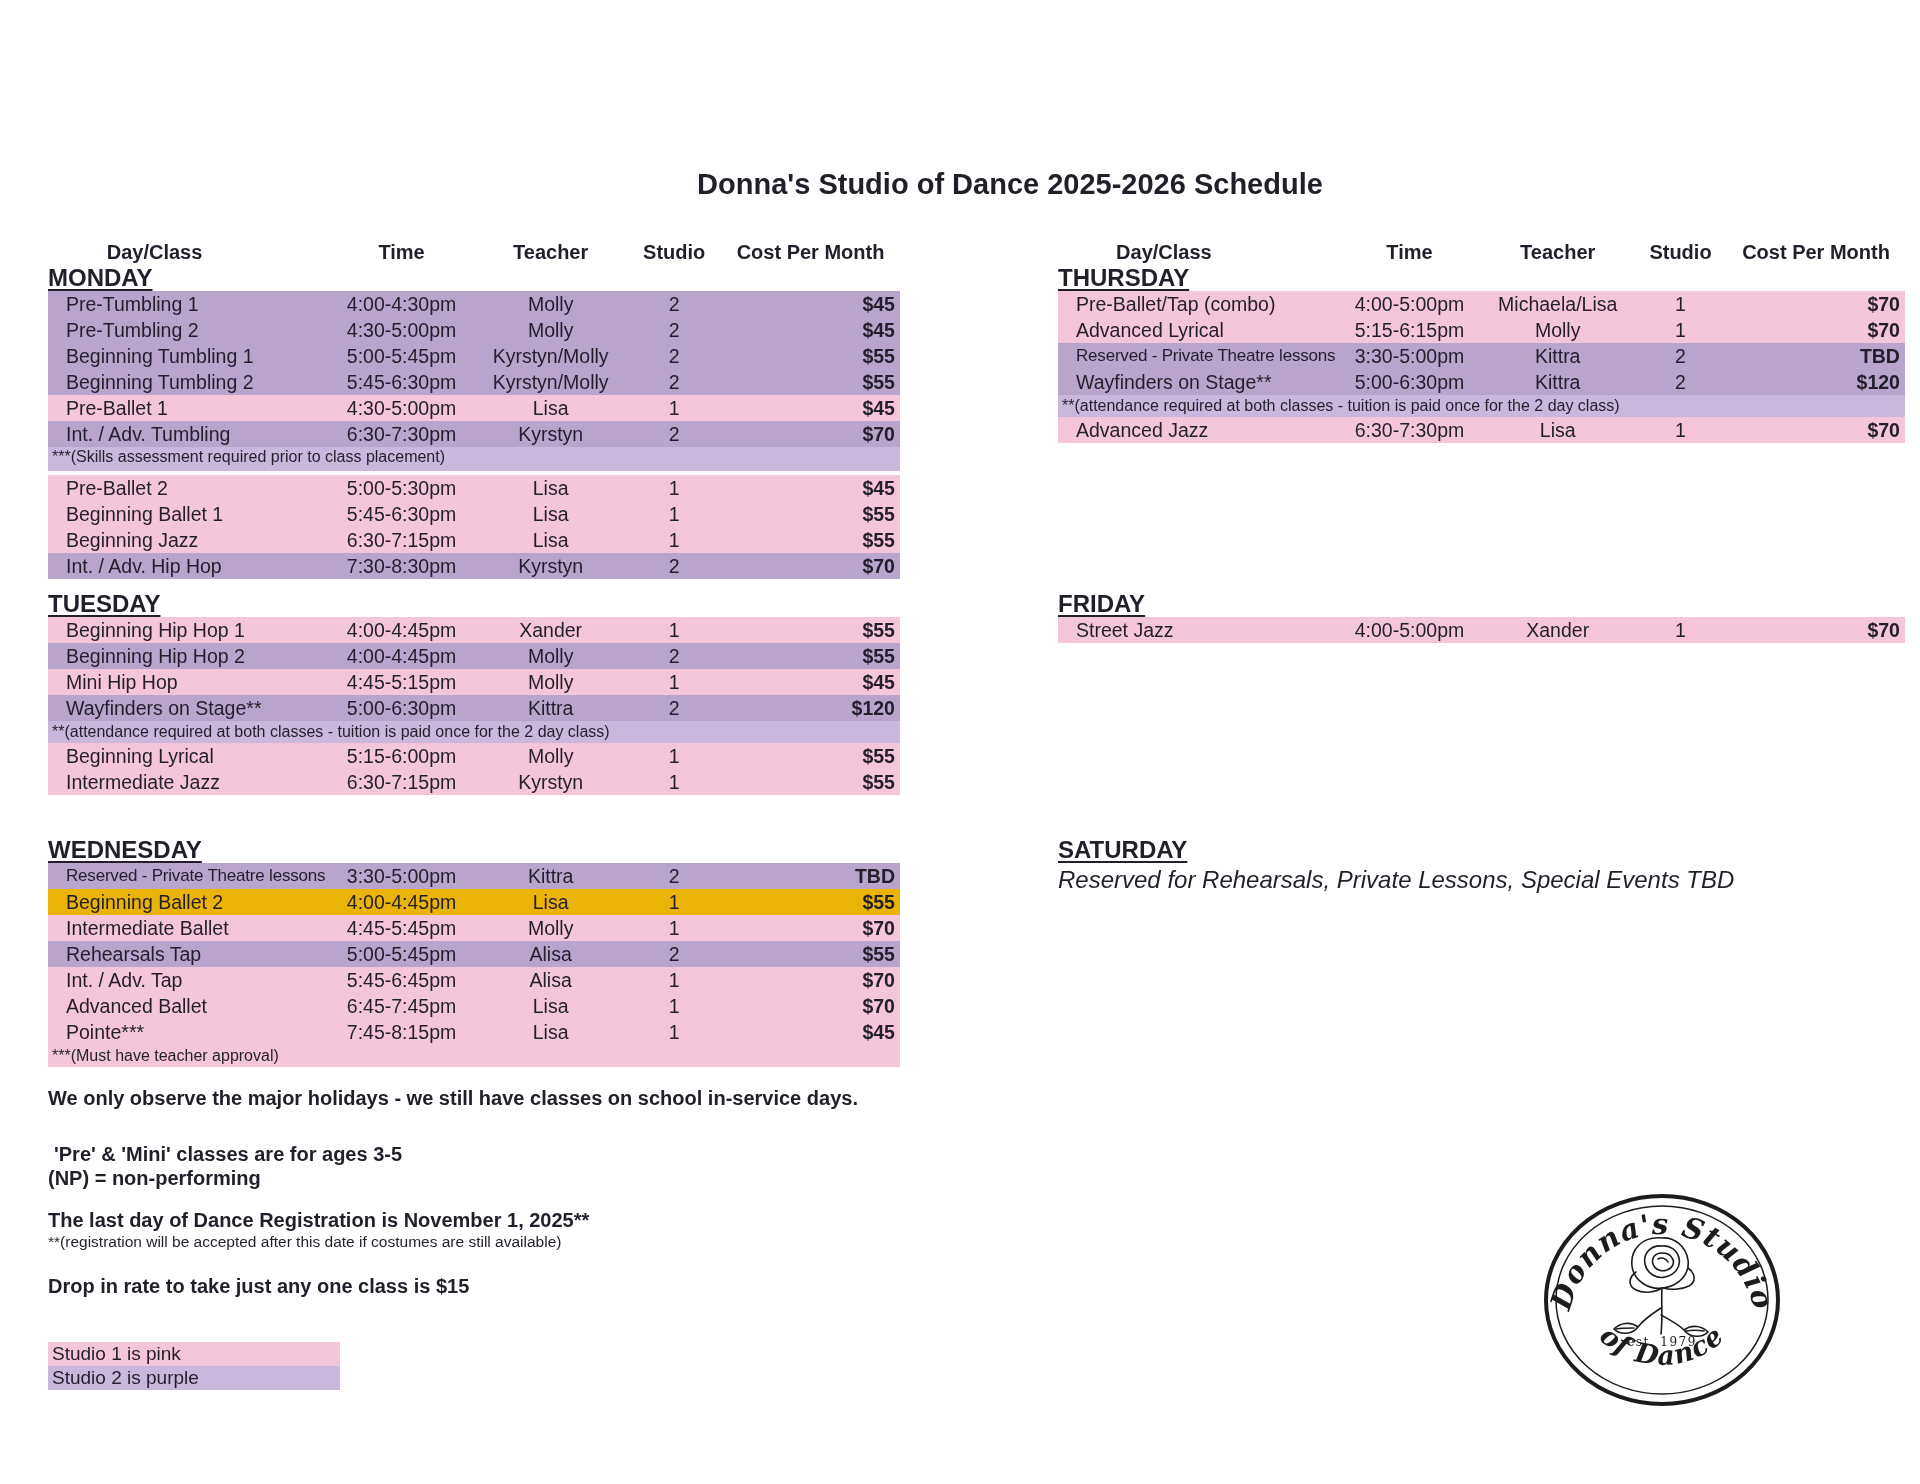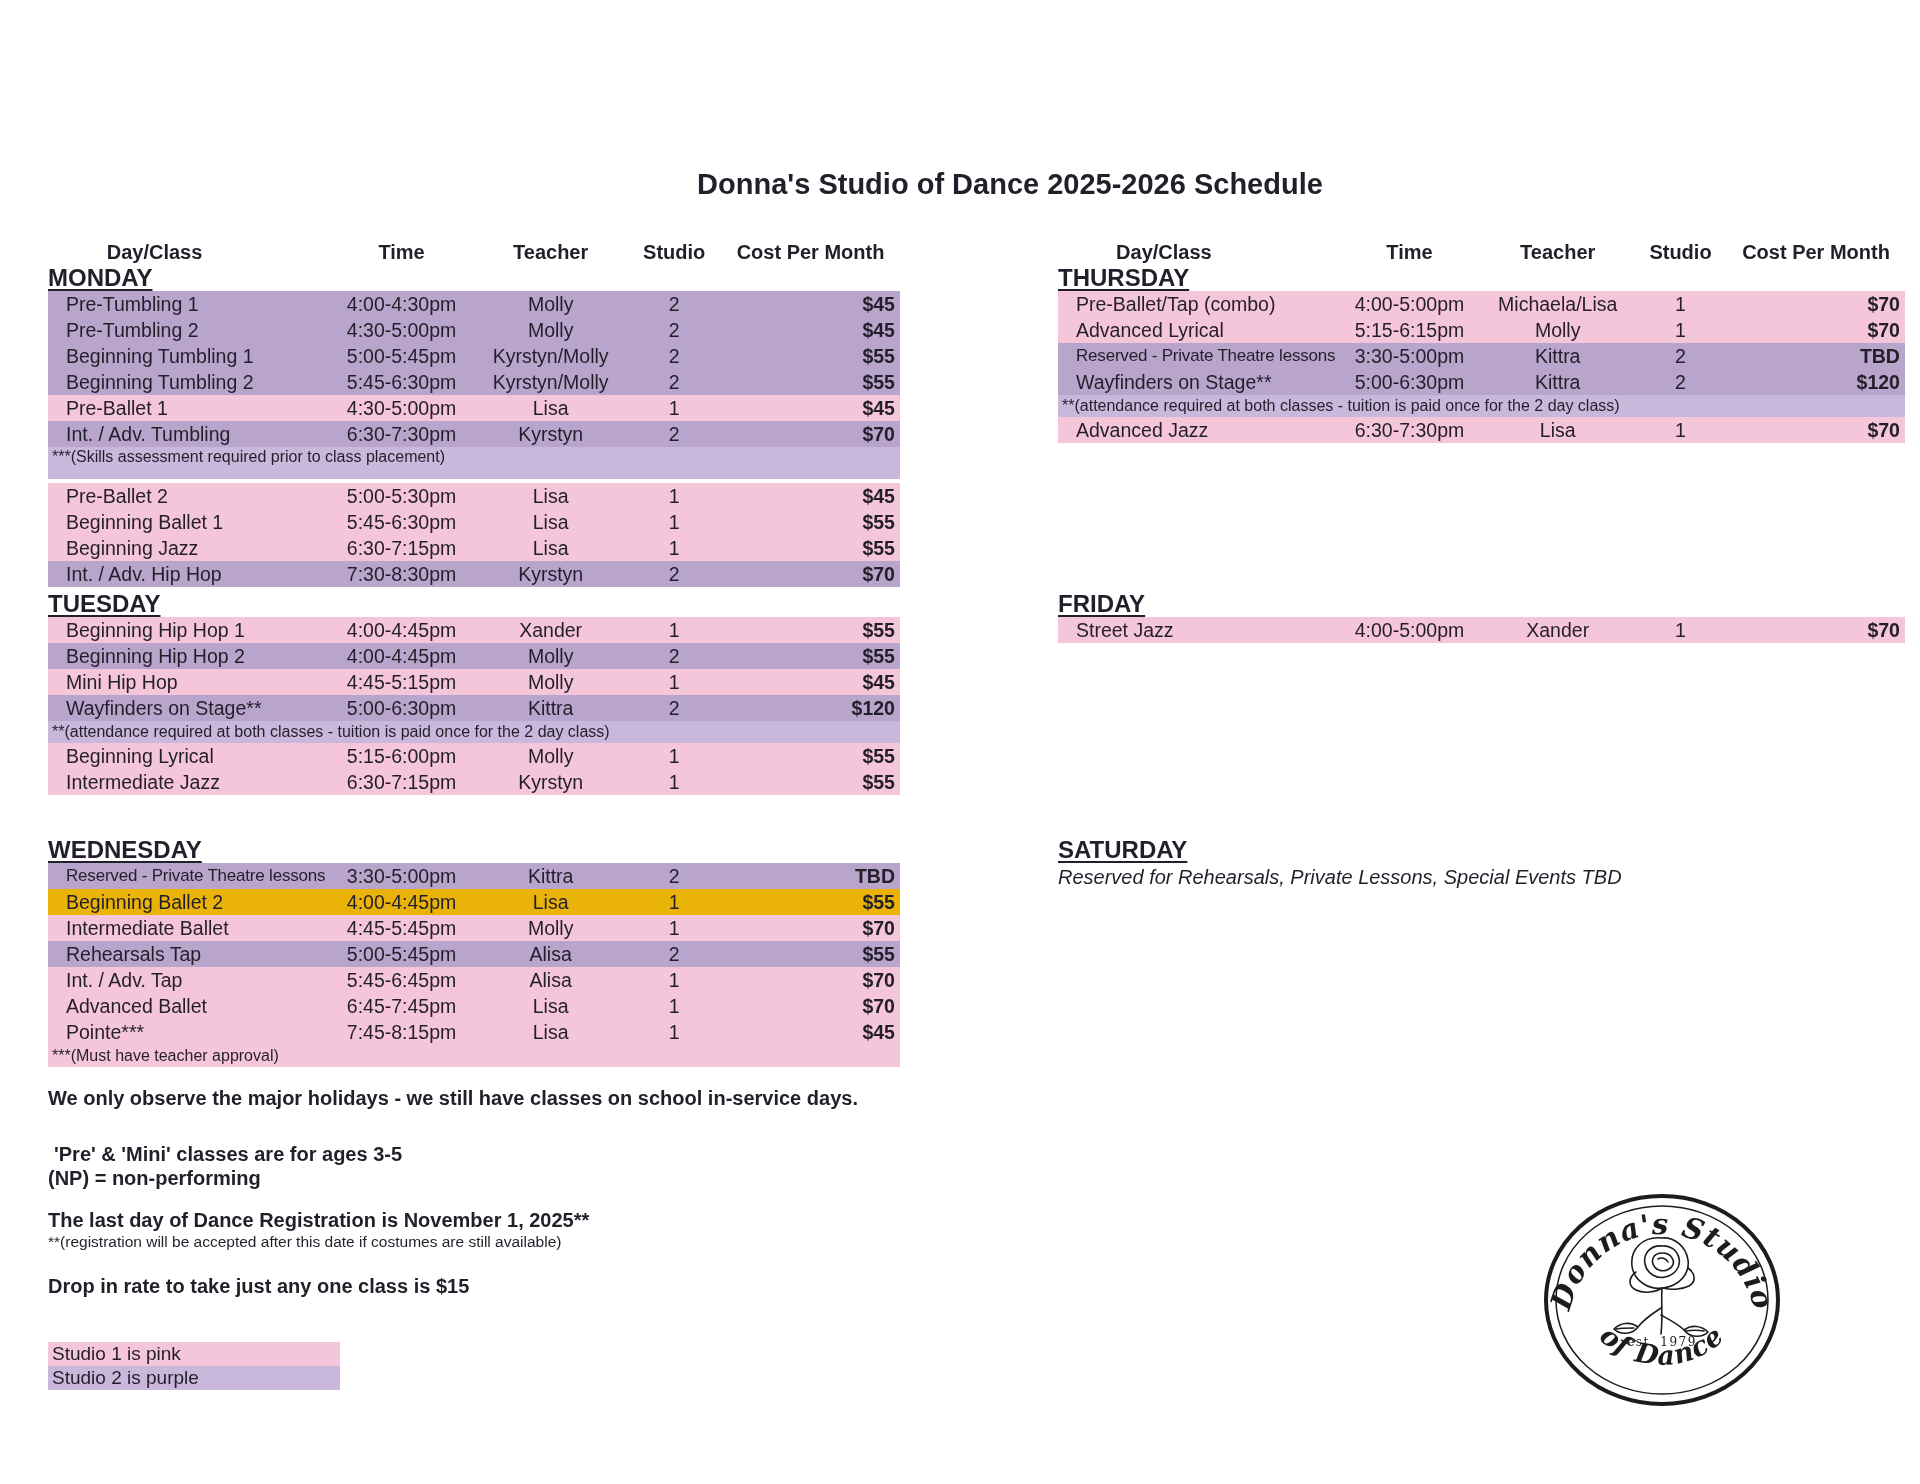--- a/index.html
+++ b/index.html
@@ -17,28 +17,28 @@
   .h-time{width:17%;text-align:center;}
   .h-teacher{width:18%;text-align:center;}
   .h-studio{width:11%;text-align:center;}
   .h-cost{width:21%;text-align:center;}
   .day{position:absolute;left:0;right:0;}
   .day-title{font-size:24px;font-weight:bold;margin:0 0 1px 0;line-height:25px;
         text-decoration:underline;text-decoration-thickness:2px;text-underline-offset:3px;}
   .rows{display:block;}
   .row{display:flex;height:26px;line-height:26px;font-size:19.5px;}
   .row.note{display:block;font-size:16px;padding-left:4px;height:22px;line-height:22px;}
-  #rows-0 .row.note{margin-bottom:4px;height:32px;line-height:20px;}
+  #rows-0 .row.note{margin-bottom:4px;height:24px;line-height:20px;}
   .c-class{width:33%;padding-left:18px;box-sizing:border-box;white-space:nowrap;overflow:hidden;}
   .c-time{width:17%;text-align:center;}
   .c-teacher{width:18%;text-align:center;}
   .c-studio{width:11%;text-align:center;}
   .c-cost{width:21%;text-align:right;padding-right:5px;box-sizing:border-box;font-weight:bold;}
   .row.small-class .c-class{font-size:17px;letter-spacing:-0.2px;line-height:26px;}
-  .saturday-note{font-style:italic;font-size:20px;margin-top:4px;}
+  .saturday-note{font-style:italic;font-size:24px;margin-top:4px;}
   .notes{position:absolute;left:48px;top:1086px;width:900px;font-size:20px;font-weight:bold;}
   .notes p{margin:0;line-height:24px;}
   .notes .gap-lg{margin-top:32px;}
   .notes .gap-md{margin-top:18px;}
   .notes .gap-xl{margin-top:22px;}
   .notes .sub{font-weight:normal;font-size:15.5px;line-height:20px;}
   .notes .indent{padding-left:6px;}
   .legend{position:absolute;left:48px;top:1342px;width:292px;font-size:19px;}
   .legend .legend-row{height:24px;line-height:24px;padding-left:4px;}
   .logo{position:absolute;left:1540px;top:1188px;width:250px;height:225px;}

